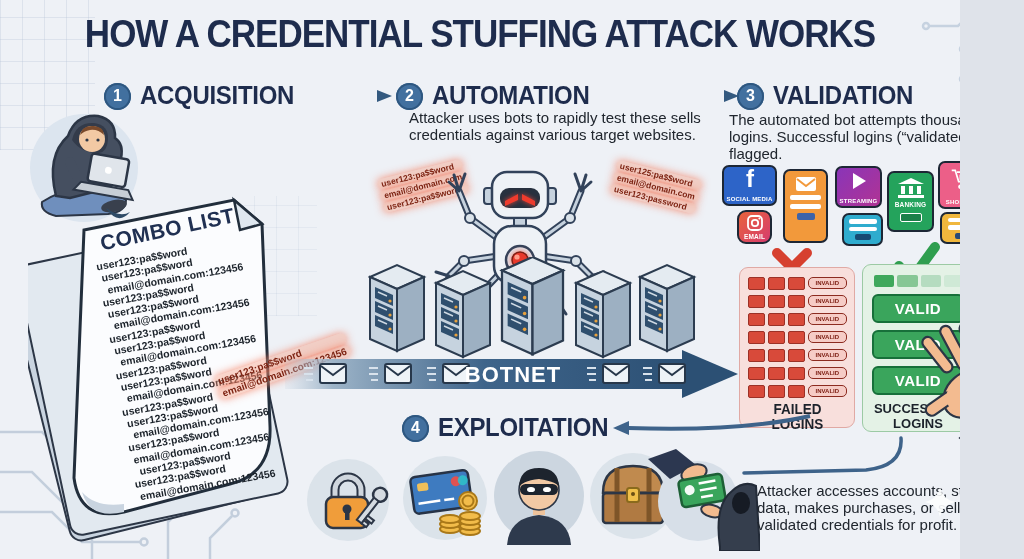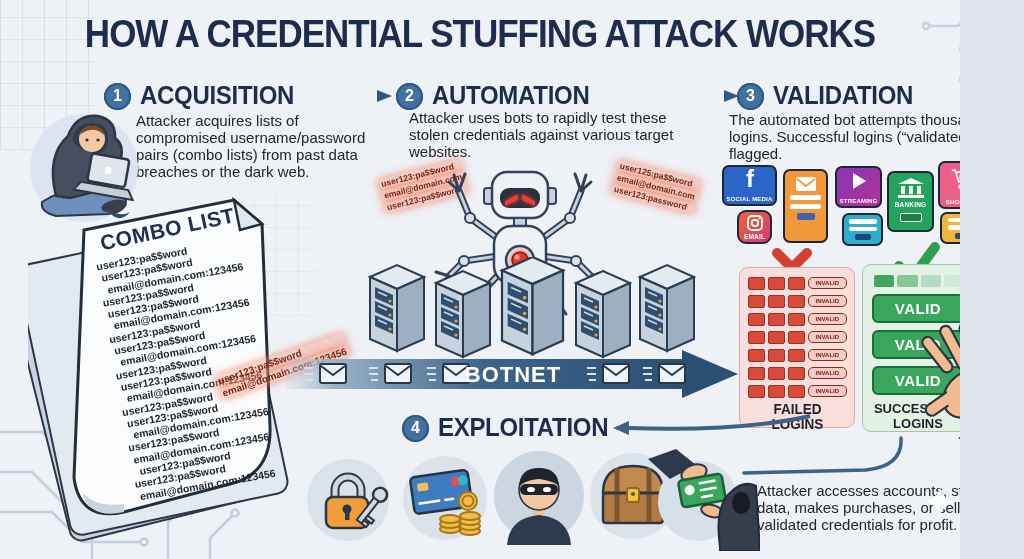--- a/index.html
+++ b/index.html
@@ -121,22 +121,21 @@
       </defs>
     <line x1="2" y1="8" x2="132" y2="8" stroke="url(#ag2)" stroke-width="3.6"></line>
     <polygon points="132,2 147,8 132,14" fill="#33597f"></polygon>
   </svg>
 
   <div class="abs step-head" style="left:737px;top:82px">
     <div class="step-num">3</div>
     <div class="step-title">VALIDATION</div>
   </div>
 
-  <div class="abs desc" style="left:136px;top:112px;width:232px">Attacker acquires lists of compromised username/password pairs (combo lists) from past data breaches or the dark web.</div>
-  <div class="abs desc" style="left:409px;top:109px;width:300px">Attacker uses bots to rapidly test these stolen credentials against various target websites.</div>
+  <div class="abs desc" style="left:409px;top:109px;width:300px">Attacker uses bots to rapidly test these sells credentials against various target websites.</div>
   <div class="abs desc" style="left:729px;top:111px;width:292px;">The automated bot attempts thousands of logins. Successful logins (“validated”) are flagged.</div>
 
   <svg class="abs" style="left:12px;top:92px;width:140px;height:140px" viewBox="0 0 140 140">
     <circle cx="72" cy="76" r="54" fill="#dce5ef"></circle>
     <path d="M30,110 Q52,96 72,100 Q100,96 114,108 Q114,120 96,122 L44,124 Q28,120 30,110 Z" fill="#6f8fbd" stroke="#2c3646" stroke-width="2"></path>
     <ellipse cx="102" cy="114" rx="13" ry="6" fill="#39404d" transform="rotate(-12 102 114)"></ellipse>
     <path d="M44,104 Q34,64 56,44 Q64,22 86,24 Q104,28 103,46 Q112,52 109,66 Q107,84 98,96 L58,106 Z" fill="#454f60" stroke="#2c3646" stroke-width="2.5"></path>
     <path d="M60,48 Q64,30 82,31 Q97,33 96,48 Q95,60 87,61 Q69,61 60,48 Z" fill="#333b4a"></path>
     <circle cx="80" cy="47" r="13" fill="#f2c9a4"></circle>
     <path d="M68,43 Q70,33 82,34 Q92,35 92,43 Q86,37 78,38 Q72,39 68,43 Z" fill="#7a4a2b"></path>

